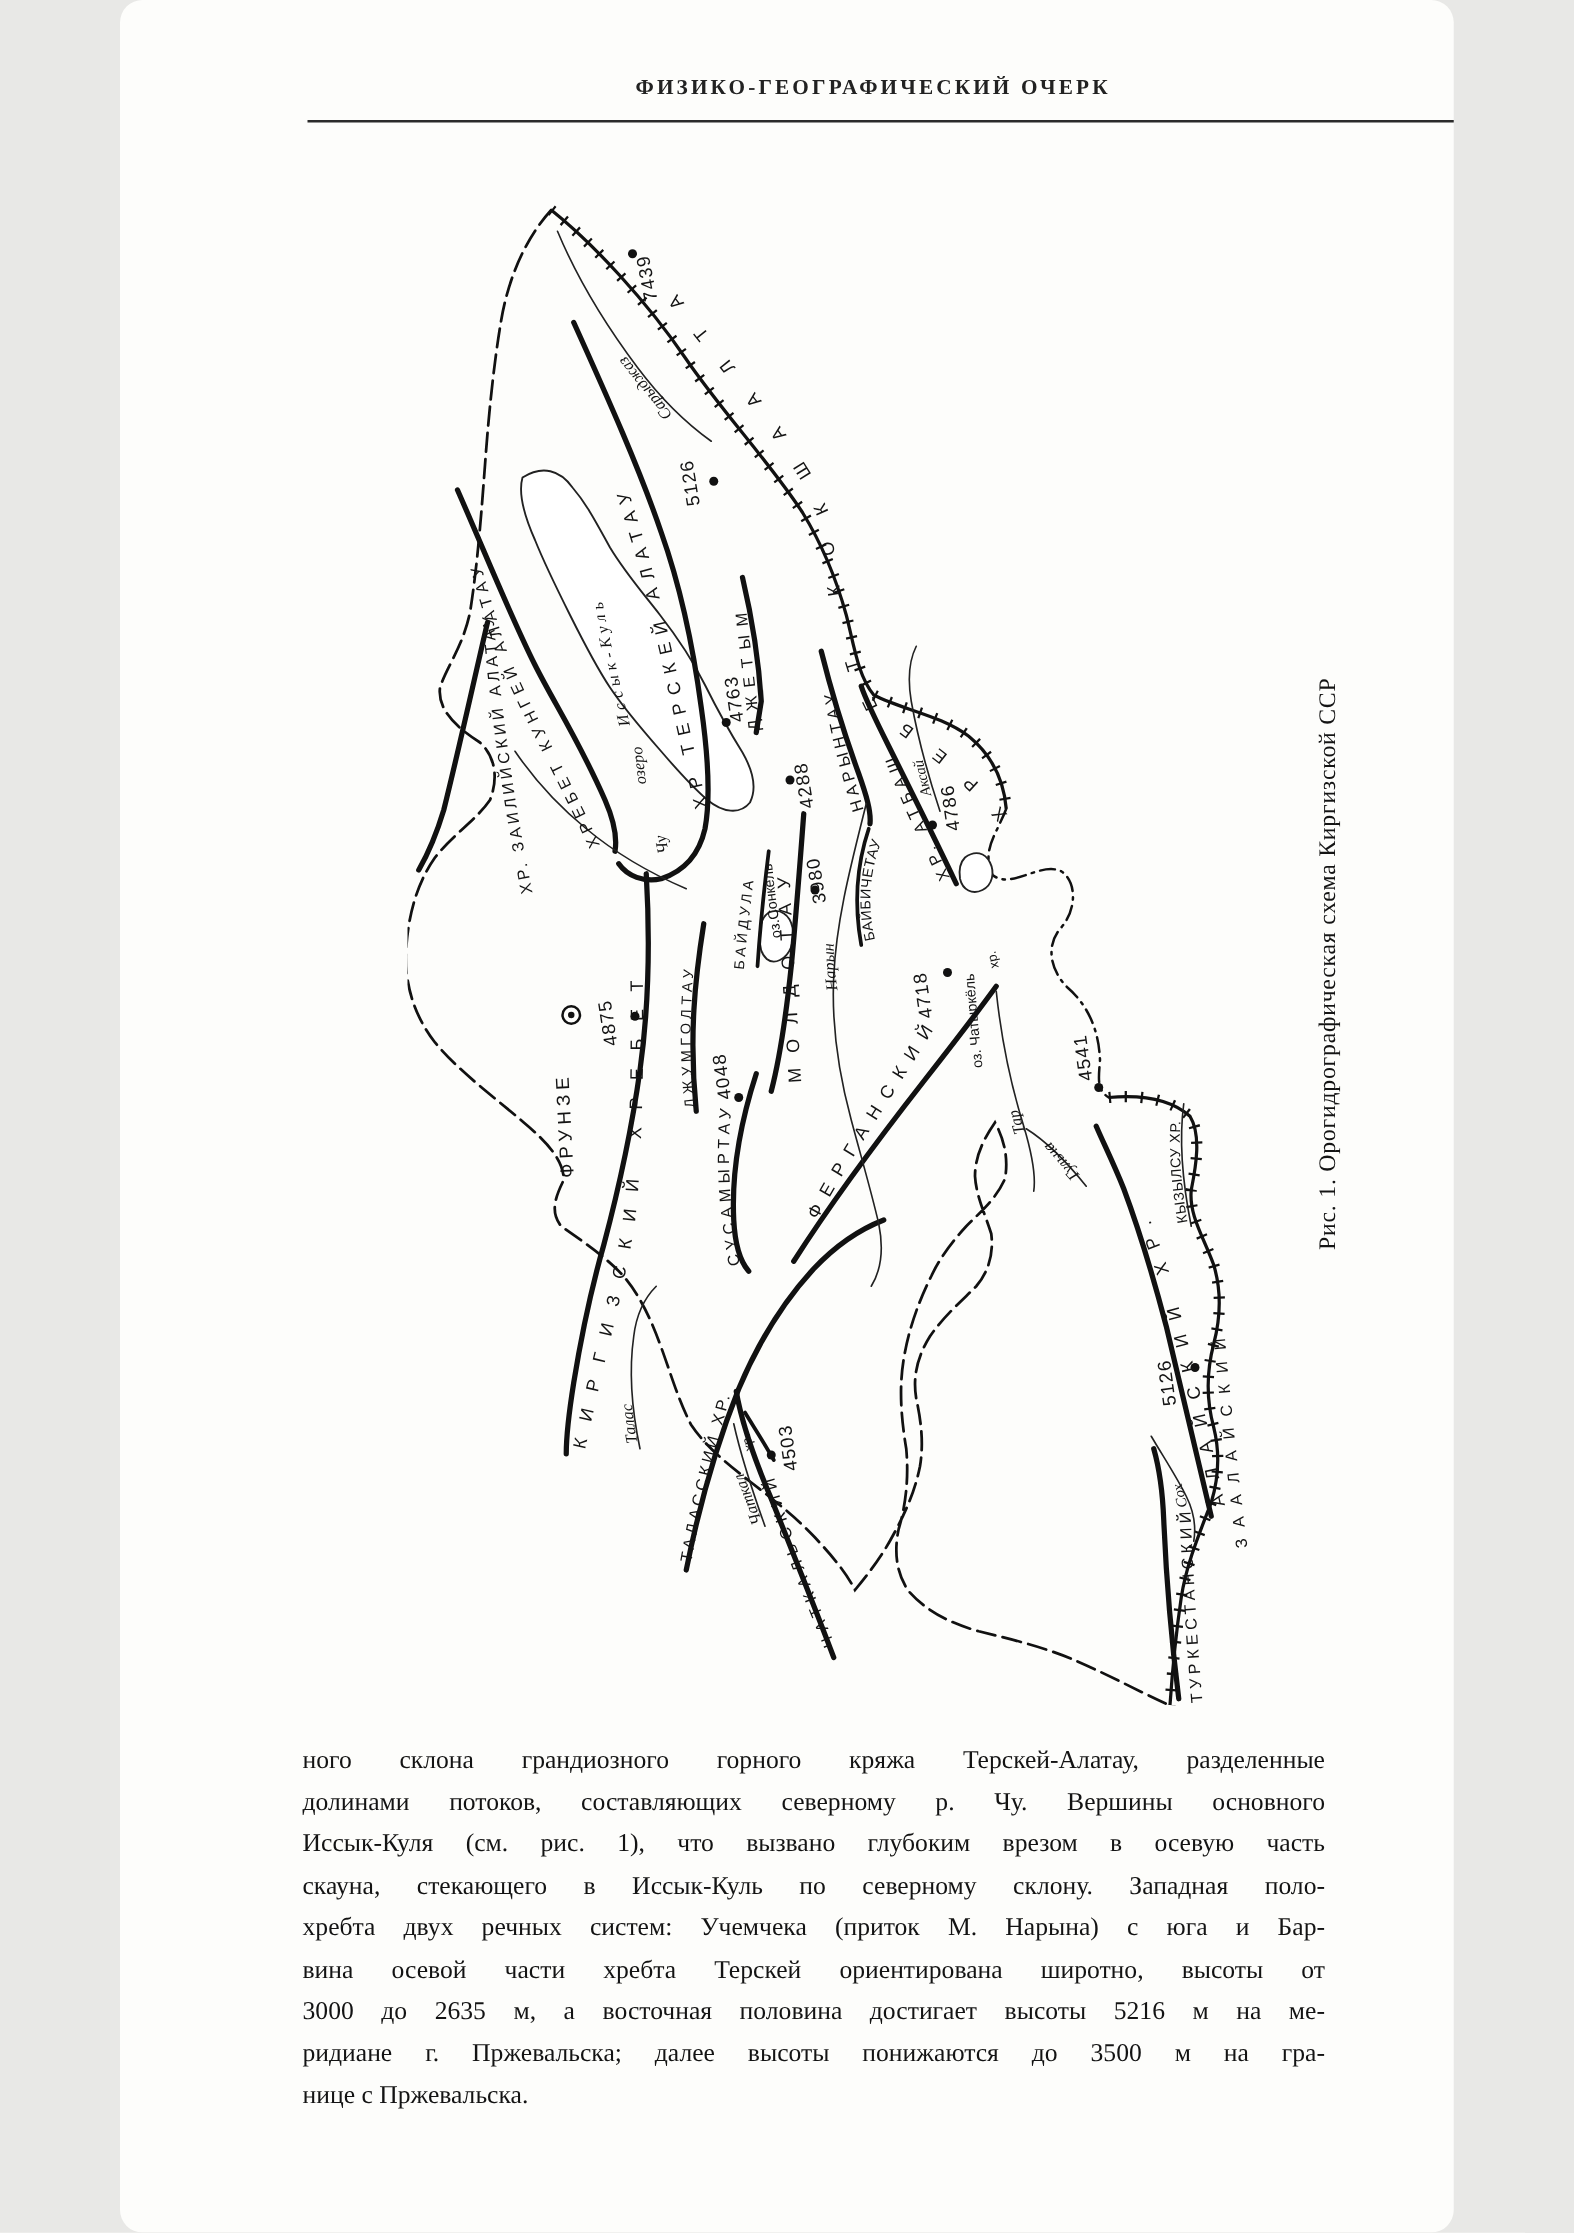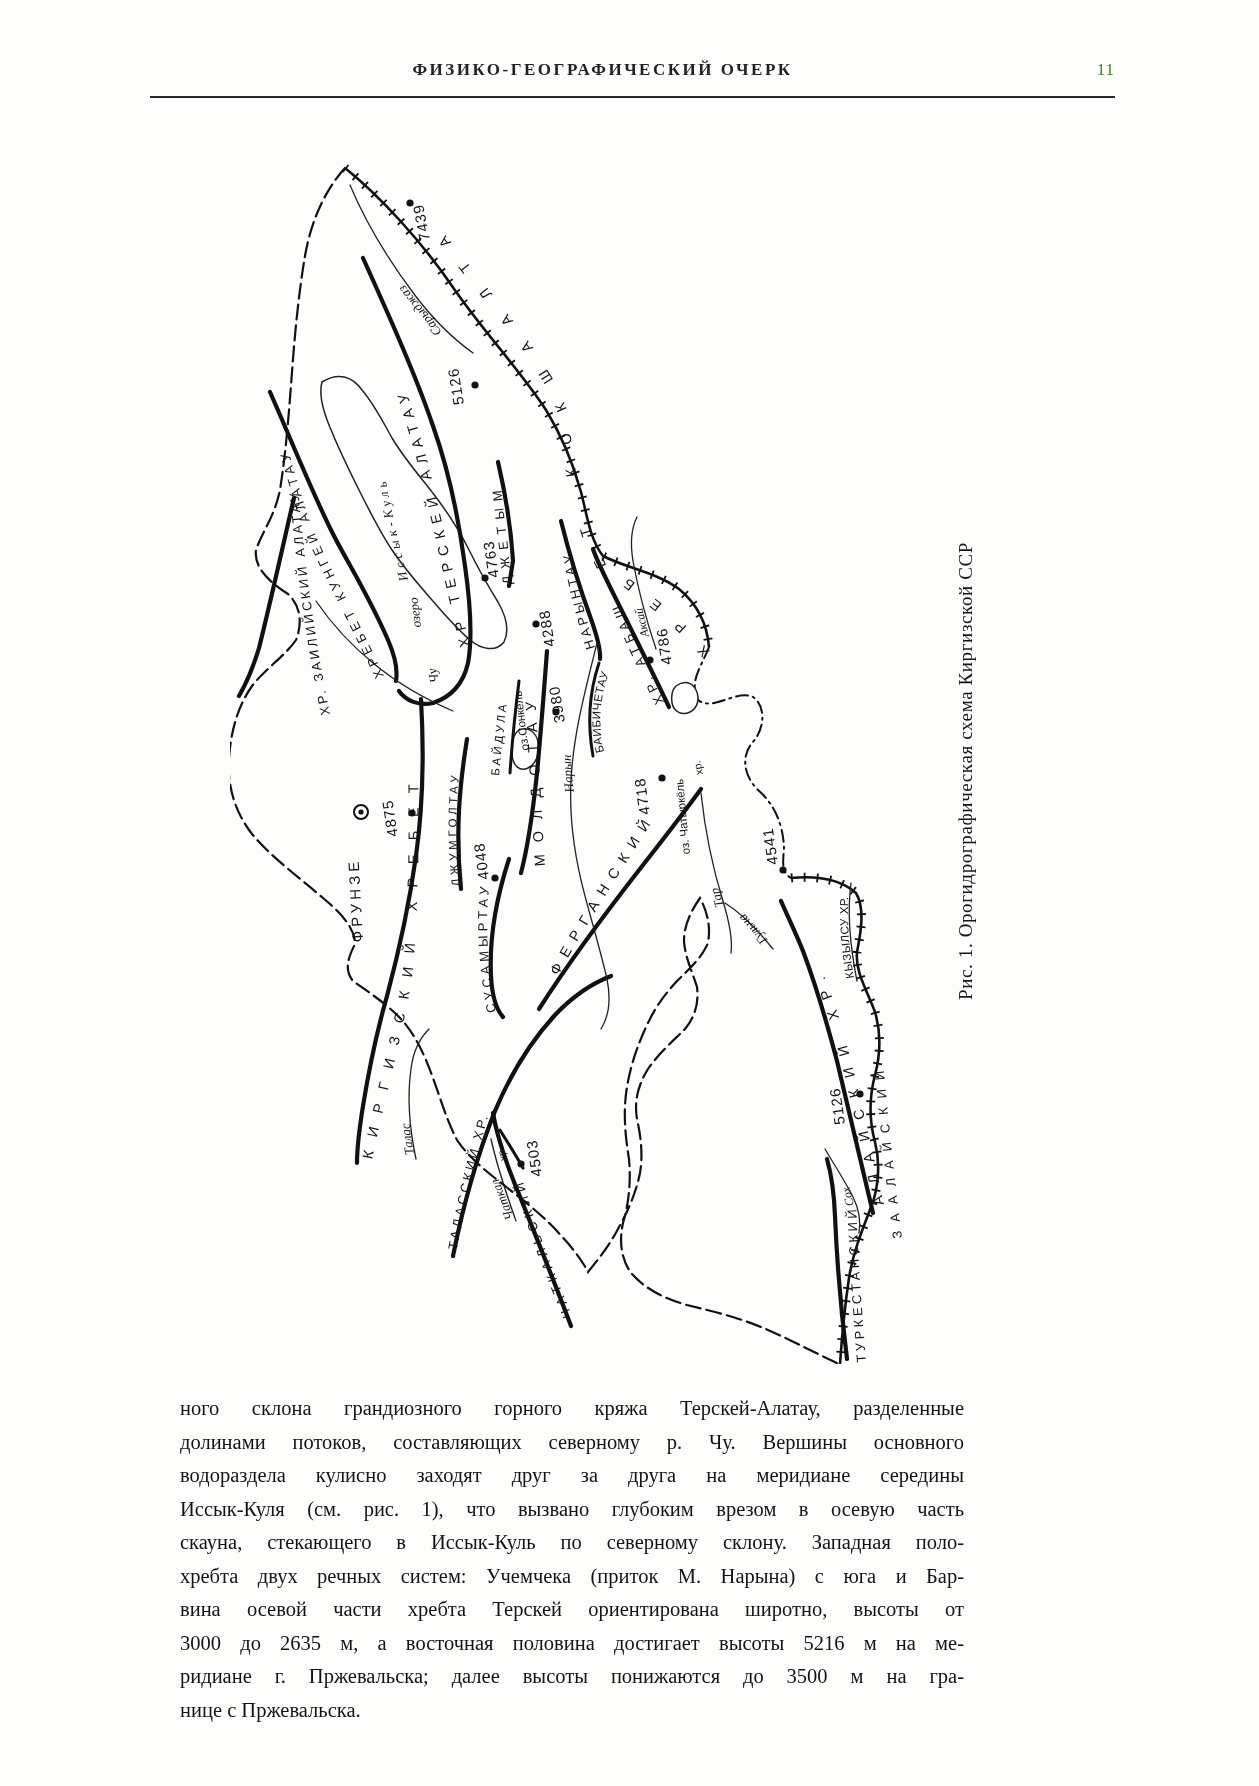--- a/index.html
+++ b/index.html
@@ -1,19 +1,20 @@
 <!DOCTYPE html>
 <html><head>
 <meta charset="utf-8">
 <style>
   html,body{margin:0;padding:0;background:#e8e8e6;}
   .page{
-    position:relative;width:1259px;height:1786px;margin:0 auto;
+    position:relative;width:1067px;height:1786px;margin:0 auto;
     background:#fdfdfb;color:#151515;overflow:hidden;
     font-family:"Liberation Serif",serif;
+    border-radius:18px;
   }
   .running-head{
     position:absolute;top:60px;left:150px;width:965px;height:34px;
   }
   .rh-title{
     position:absolute;left:0;right:60px;text-align:center;
     font-size:17px;font-weight:bold;letter-spacing:2.5px;color:#222;
   }
   .rh-num{
     position:absolute;right:0;top:0;font-size:17px;color:#4d7c0f;letter-spacing:1px;
@@ -39,21 +40,21 @@
   .border-dashdot{fill:none;stroke:#111;stroke-width:2px;stroke-dasharray:12 5 2 5;stroke-linecap:round;}
   .range{fill:none;stroke:#111;stroke-width:4.2px;stroke-linecap:round;}
   .range-thin{fill:none;stroke:#111;stroke-width:3px;stroke-linecap:round;}
   .river{fill:none;stroke:#222;stroke-width:1.3px;stroke-linecap:round;}
   .lake{fill:#ffffff;stroke:#222;stroke-width:1.5px;}
   .peak{fill:#111;}
   .body-text{
     position:absolute;left:146px;top:1392px;width:818px;
     font-size:20.5px;line-height:33.5px;color:#131313;
   }
-  .body-line{text-align:justify;text-align-last:justify;white-space:normal;margin-left:34px;}
+  .body-line{text-align:justify;text-align-last:justify;white-space:normal;}
   .body-line.last{text-align-last:left;}
 </style>
 </head>
 <body>
 
 <div class="page">
 
   <div class="running-head">
     <div class="rh-title">ФИЗИКО-ГЕОГРАФИЧЕСКИЙ ОЧЕРК</div>
     <div class="rh-num">11</div>
@@ -240,21 +241,20 @@
     <text class="num"><textPath href="#tp-4503">4503</textPath></text>
     <text class="num"><textPath href="#tp-5126s">5126</textPath></text>
 
     <text class="cap" text-anchor="middle"><textPath href="#tp-caption" startOffset="50%">Рис. 1. Орогидрографическая схема Киргизской ССР</textPath></text>
   </svg>
   </div>
 
   <div class="body-text">
     <div class="body-line">ного склона грандиозного горного кряжа Терскей-Алатау, разделенные</div>
     <div class="body-line">долинами потоков,  составляющих северному р. Чу. Вершины  основного</div>
-    <div class="body-line">водораздела кулисно  заходят друг за  друга на меридиане  середины</div>
     <div class="body-line">Иссык-Куля (см. рис. 1), что вызвано глубоким врезом в осевую часть</div>
     <div class="body-line">скауна, стекающего в Иссык-Куль по северному склону. Западная поло-</div>
     <div class="body-line">хребта двух речных систем: Учемчека (приток М. Нарына) с юга и Бар-</div>
     <div class="body-line">вина осевой части хребта  Терскей ориентирована широтно, высоты  от</div>
     <div class="body-line">3000 до 2635 м, а восточная половина достигает высоты 5216 м на ме-</div>
     <div class="body-line">ридиане г. Пржевальска; далее высоты понижаются до 3500 м на гра-</div>
     <div class="body-line last">нице с Пржевальска.</div>
   </div>
 
 </div>

